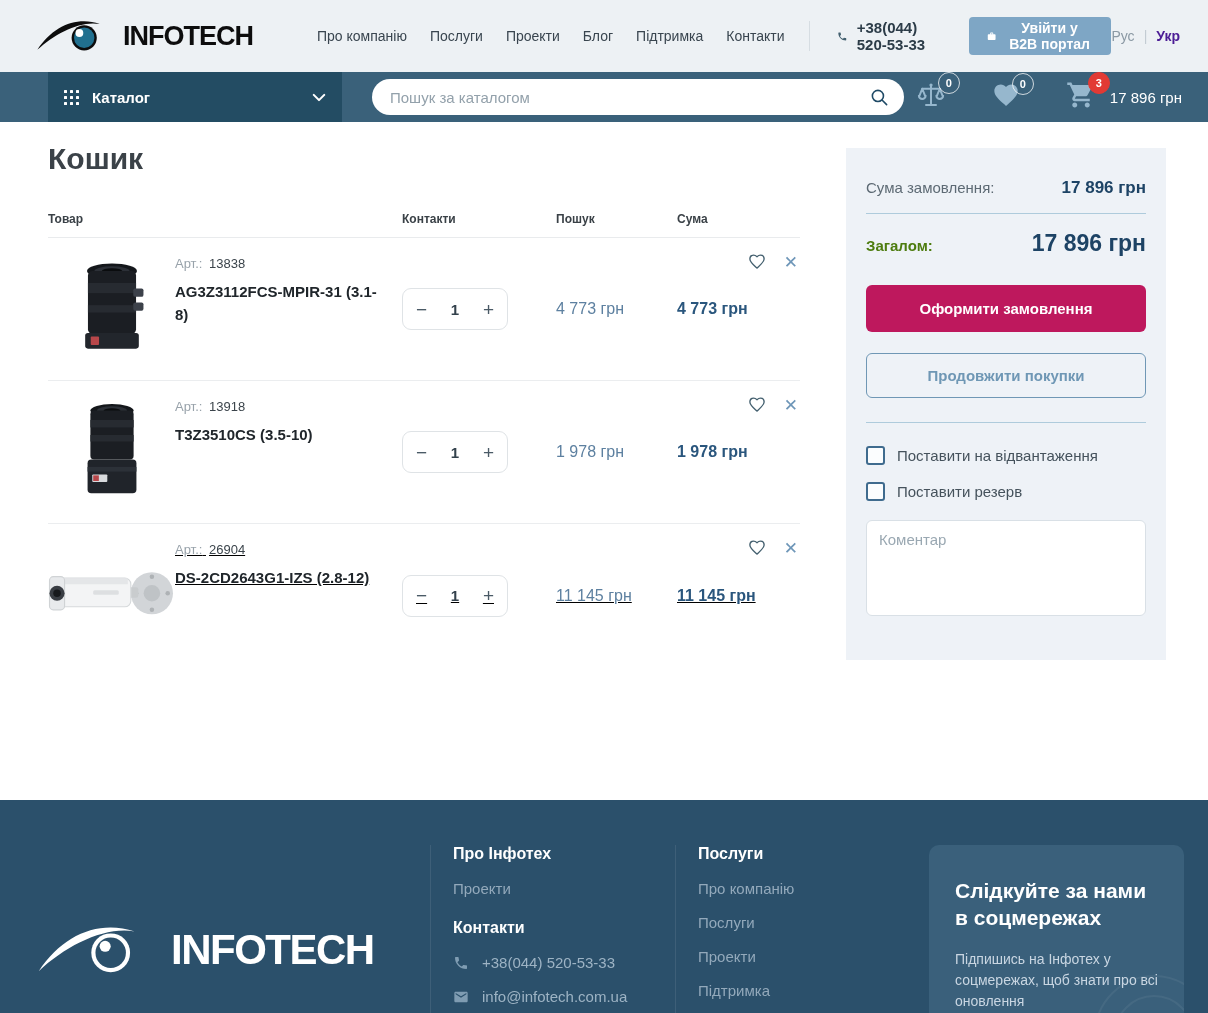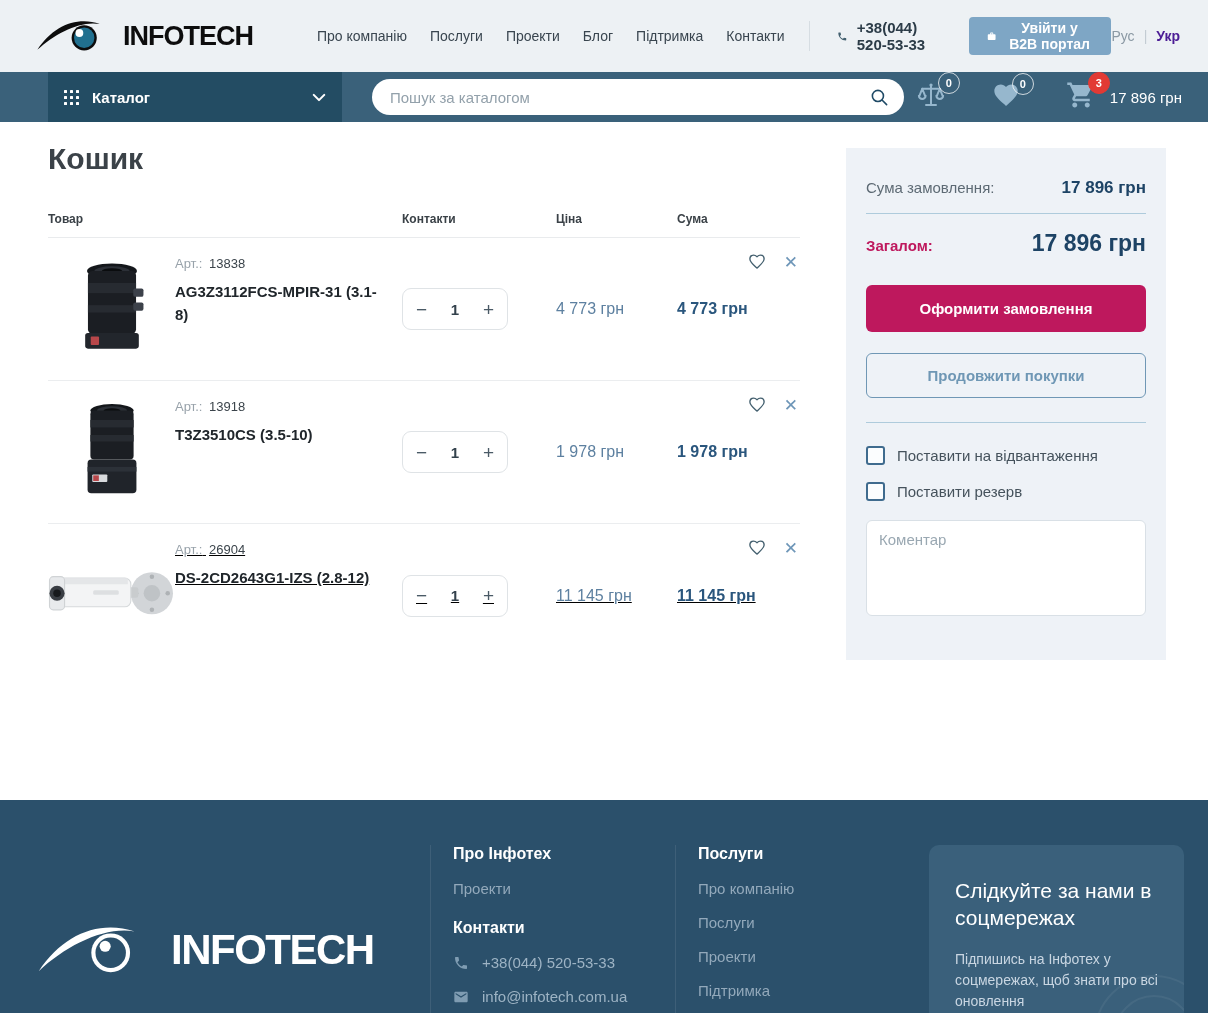--- a/index.html
+++ b/index.html
@@ -68,21 +68,21 @@
   .fav-btn, .remove-btn { background:transparent; border:none; cursor:pointer; padding:0; line-height:1; }
   .remove-btn { font-size:17px; color:#6e96b8; font-weight:400; }
 
   
   .sidebar { width:320px; flex:0 0 320px; margin-left:46px; margin-top:26px; background:#eef2f7; border-radius:0; padding:14px 20px 40px; height:fit-content; }
   .sum-row { display:flex; justify-content:space-between; align-items:baseline; padding:16px 0 15px; }
   .sum-label { font-size:15px; color:#5d6a74; }
   .sum-value { font-size:17px; font-weight:700; color:#1d4365; }
   .side-divider { border-top:1px solid #aecbdc; }
   .total-row { display:flex; justify-content:space-between; align-items:baseline; padding:16px 0 2px; }
-  .total-label { font-size:15px; font-weight:700; color:#be185d; }
+  .total-label { font-size:15px; font-weight:700; color:#4d7c0f; }
   .total-value { font-size:23px; font-weight:700; color:#1d4365; }
   .checkout-btn { margin-top:26px; width:100%; height:47px; background:#be185d; border:none; border-radius:6px; color:#fff; font-size:15px; font-weight:700; cursor:pointer; font-family:inherit; }
   .continue-btn { margin-top:21px; width:100%; height:45px; background:transparent; border:1px solid #6f97b5; border-radius:6px; color:#6f97b5; font-size:15px; font-weight:700; cursor:pointer; font-family:inherit; }
   .side-divider2 { margin-top:24px; border-top:1px solid #aecbdc; }
   .cb-list { margin-top:23px; display:flex; flex-direction:column; gap:17px; }
   .cb-row { display:flex; align-items:center; gap:12px; cursor:pointer; }
   .cb-box { width:19px; height:19px; flex:0 0 19px; border:2px solid #3f6b8e; border-radius:3px; background:#fbfdfe; }
   .cb-label { font-size:15px; color:#45525c; }
   .comment-box { margin-top:19px; width:100%; height:96px; border:1px solid #d9e0e6; border-radius:6px; padding:10px 12px; font-size:15px; color:#33414c; font-family:inherit; resize:none; outline:none; }
   .comment-box::placeholder { color:#9aa8b2; }
@@ -92,21 +92,21 @@
   .f-logo { width:395px; flex:0 0 395px; display:flex; align-items:center; gap:16px; padding-top:60px; height:150px; }
   .f-logo-text { font-size:42px; font-weight:800; letter-spacing:-1.5px; color:#fff; }
   .f-col { border-left:1px solid rgba(255,255,255,.09); padding-left:22px; }
   .f-col1 { width:245px; flex:0 0 245px; }
   .f-col2 { width:250px; flex:0 0 250px; }
   .f-heading { font-size:16px; font-weight:700; color:#fff; }
   .f-link { display:block; margin-top:17px; font-size:15px; color:#93a9bb; text-decoration:none; }
   .f-contact { display:flex; align-items:center; gap:13px; margin-top:17px; }
   .f-contact .txt { font-size:15px; color:#9db3c4; text-decoration:none; }
   .f-card { width:255px; flex:0 0 255px; margin-left:auto; background:#3a607b; border-radius:10px; padding:32px 26px; height:195px; position:relative; overflow:hidden; }
-  .f-card h3 { font-size:21px; font-weight:400; color:#fff; line-height:1.3; }
+  .f-card h3 { font-size:21px; font-weight:700; color:#fff; line-height:1.3; }
   .f-card p { margin-top:17px; font-size:14px; color:#c9d6e2; line-height:1.5; }
   .ring { position:absolute; border:2px solid rgba(255,255,255,.06); border-radius:50%; }
   .ring1 { width:120px; height:120px; right:-30px; bottom:-55px; }
   .ring2 { width:80px; height:80px; right:-10px; bottom:-35px; }
 </style>
 </head>
 <body>
 
 <div class="page">
 
@@ -208,21 +208,21 @@
   </div>
 
   <main class="main">
     <section class="cart-col">
       <h1 class="page-title">Кошик</h1>
 
       <div class="table-head grid-cols">
         <span>Товар</span>
         <span></span>
         <span>Контакти</span>
-        <span class="th-price">Ціна</span>
+        <span class="th-price">Пошук</span>
         <span class="th-sum">Сума</span>
       </div>
 
       <div class="cart-row grid-cols">
         <div class="cell-img">
           <svg width="74" height="94" viewBox="0 0 80 100">
             <ellipse cx="40" cy="11" rx="27" ry="8" fill="#14171b"></ellipse>
             <ellipse cx="40" cy="11" rx="19" ry="5" fill="#2c3037"></ellipse>
             <ellipse cx="40" cy="11" rx="11" ry="3" fill="#0a0c0e"></ellipse>
             <rect x="14" y="11" width="52" height="68" rx="5" fill="#1b1e23"></rect>

